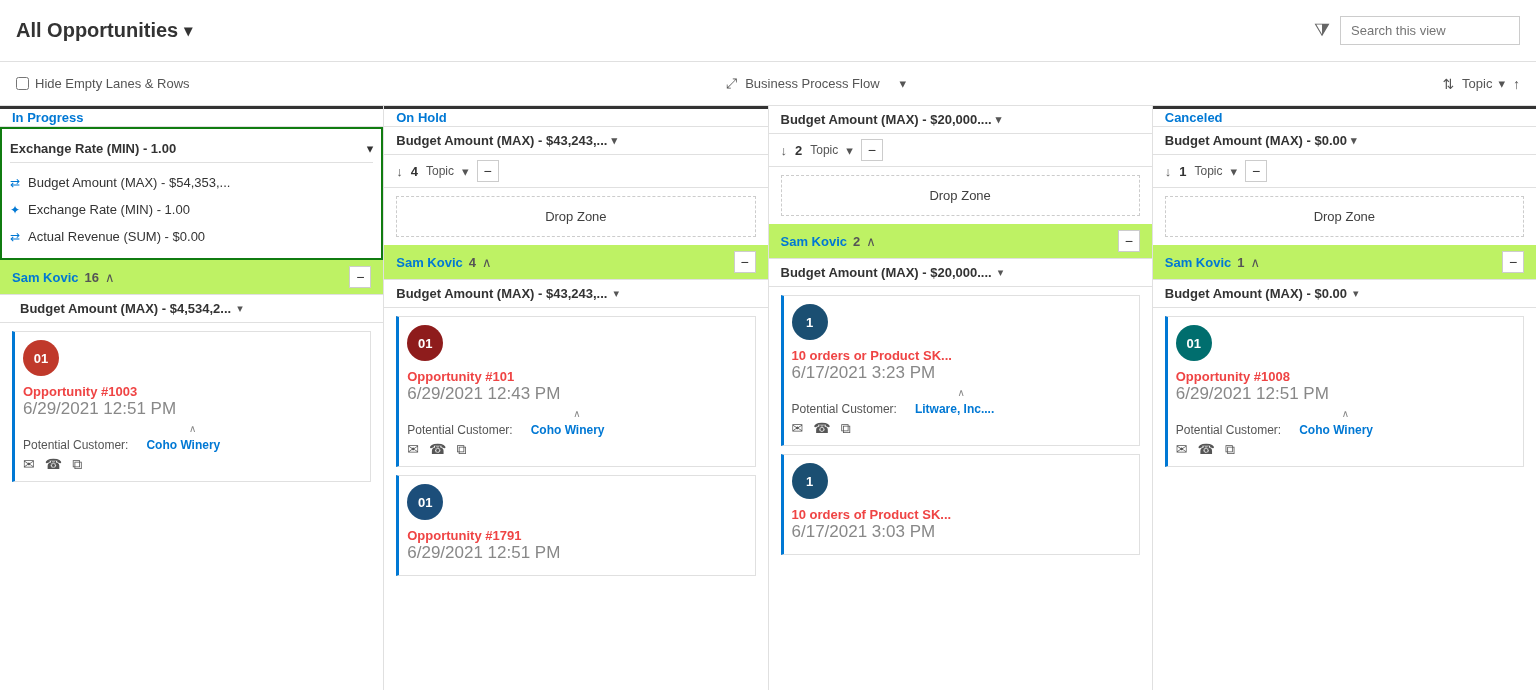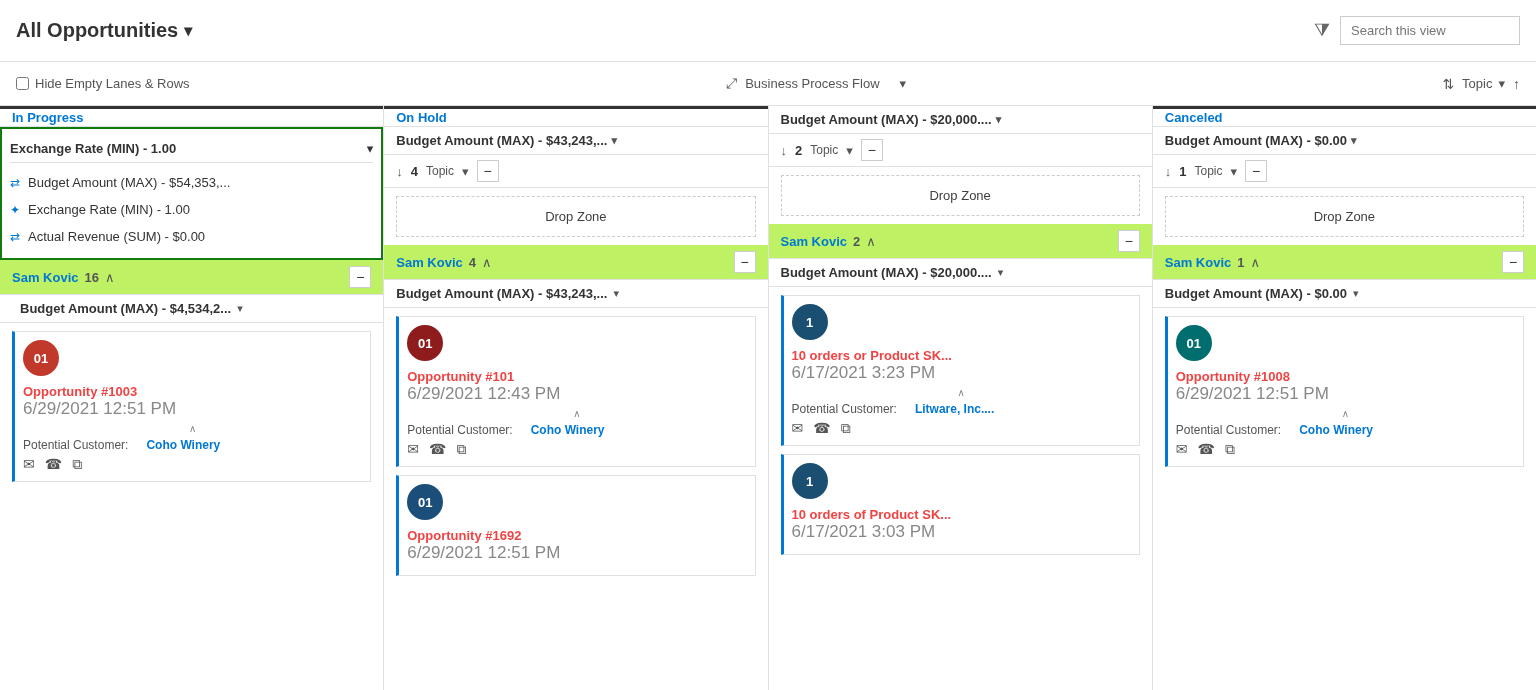--- a/index.html
+++ b/index.html
@@ -238,21 +238,21 @@
         <div class="card-actions">
           <span class="card-action">✉</span>
           <span class="card-action">☎</span>
           <span class="card-action">⧉</span>
         </div>
       </div>
       <div class="opportunity-card">
         <div class="card-header">
           <div class="avatar avatar-blue">01</div>
           <div class="card-info">
-            <div class="card-title">Opportunity #1692</div>
+            <div class="card-title">Opportunity #1791</div>
             <div class="card-date">6/29/2021 12:51 PM</div>
           </div>
         </div>
       </div>
     </div>
   </div>
 
   <div class="lane lane-won">
 
     <div class="agg-top-row">

